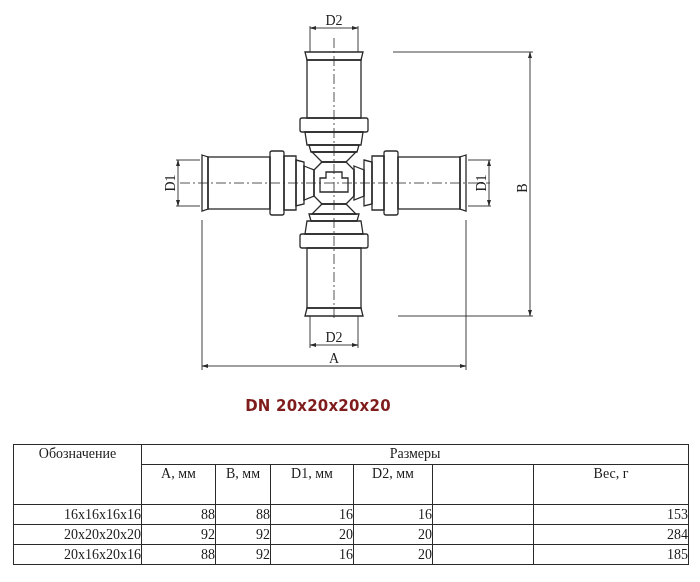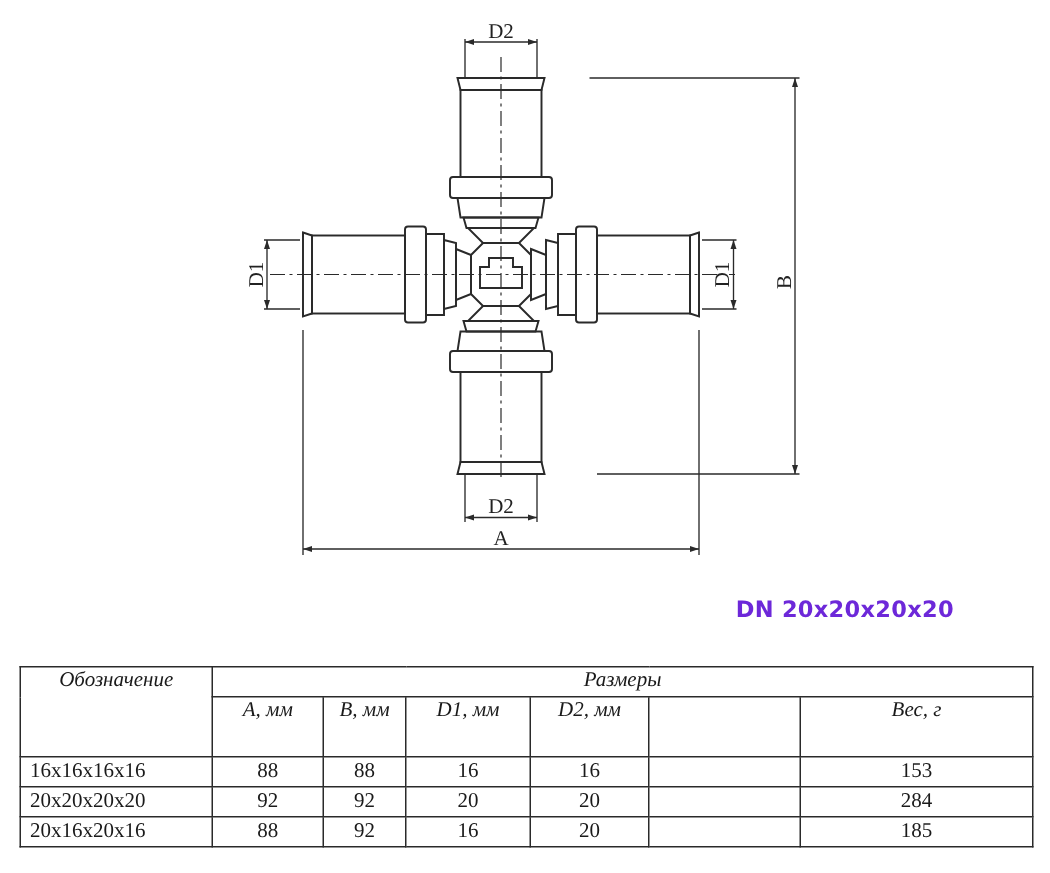--- a/index.html
+++ b/index.html
@@ -1,30 +1,30 @@
 <!DOCTYPE html>
 <html><head>
 <meta charset="utf-8">
 <style>
   html, body { margin: 0; padding: 0; background: #ffffff; }
   body { width: 700px; height: 582px; position: relative; overflow: hidden;
          font-family: "Liberation Serif", serif; color: #1a1a1a; }
   #drawing { position: absolute; left: 0; top: 0; width: 700px; height: 390px; }
-  .caption { position: absolute; left: 0; width: 636px; top: 397px; text-align: right;
+  .caption { position: absolute; left: 0; width: 636px; top: 397px; text-align: center;
              font-family: "DejaVu Sans", sans-serif; font-weight: bold; font-size: 15px;
-             color: #6d28d9; letter-spacing: 0.2px; }
+             color: #7f1d1d; letter-spacing: 0.2px; }
   .tbl { position: absolute; left: 13px; top: 444px; border-collapse: collapse;
          table-layout: fixed; width: 675px; }
   .tbl td { border: 1.4px solid #2a2a2a; padding: 0; font-size: 14px; text-align: center;
             line-height: 17px; vertical-align: top; }
-  .tbl .hdr { font-style: italic; }
+  .tbl .hdr { }
   .tbl td.left { text-align: left; padding-left: 6px; }
   .tbl tr.r0 td { height: 19px; }
   .tbl tr.r1 td { height: 39px; }
-  .tbl tr.data td { height: 19px; vertical-align: middle; }
+  .tbl tr.data td { height: 19px; vertical-align: middle; text-align: right; }
   .dimtxt { font-family: "Liberation Serif", serif; font-size: 14px; fill: #222; }
 </style>
 </head>
 <body>
 
 <svg id="drawing" viewBox="0 0 700 390" xmlns="http://www.w3.org/2000/svg">
   <g fill="none" stroke="#2a2a2a" stroke-width="1.3">
 
     <g stroke-dasharray="10 3 2 3" stroke-width="0.8">
       <line x1="334" y1="38" x2="334" y2="318"></line>

